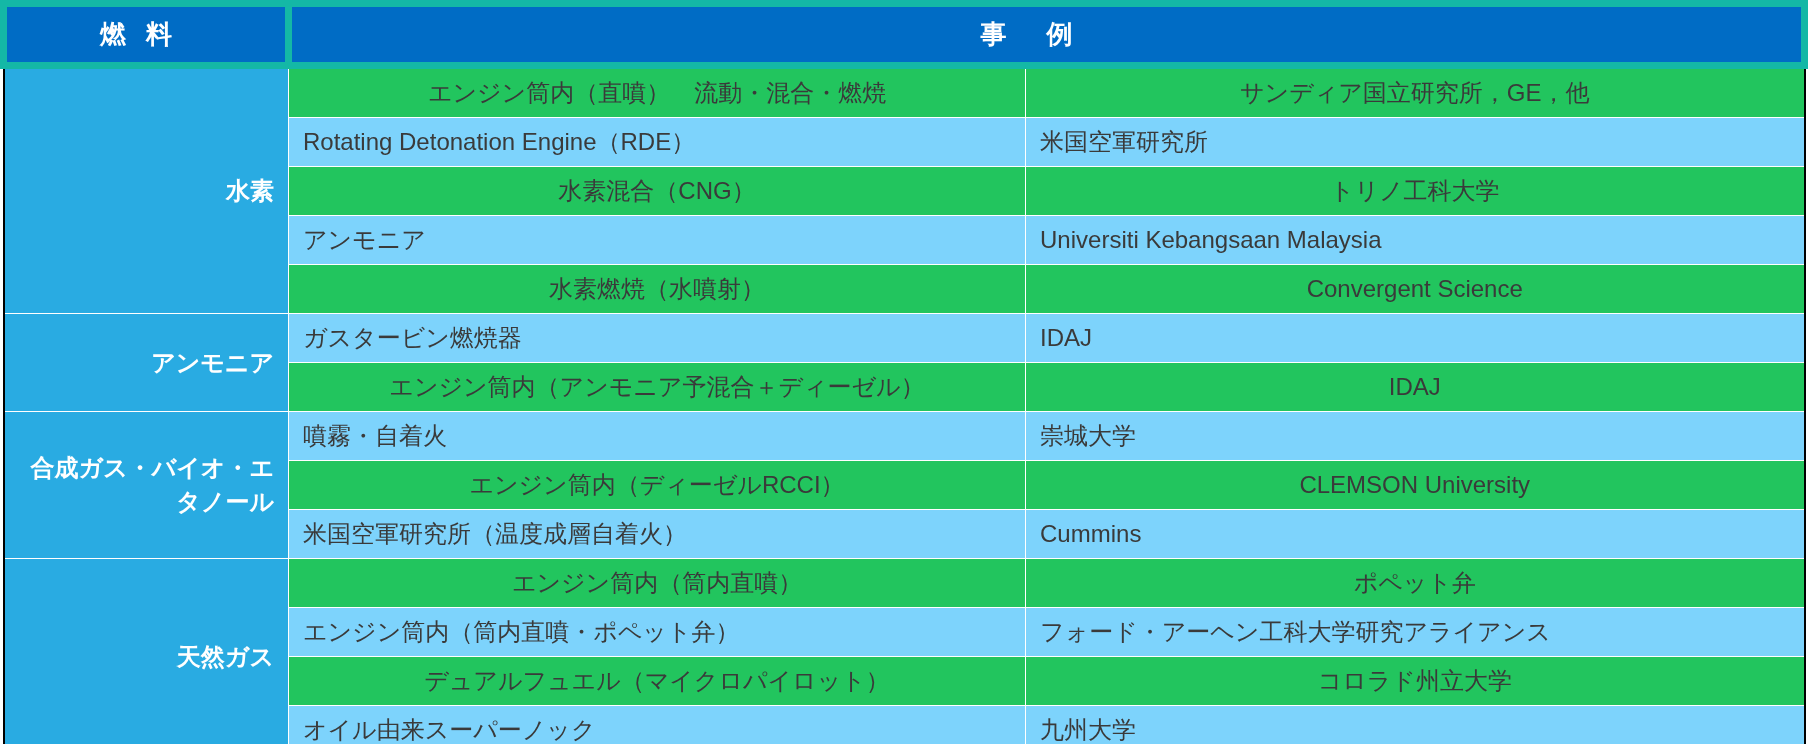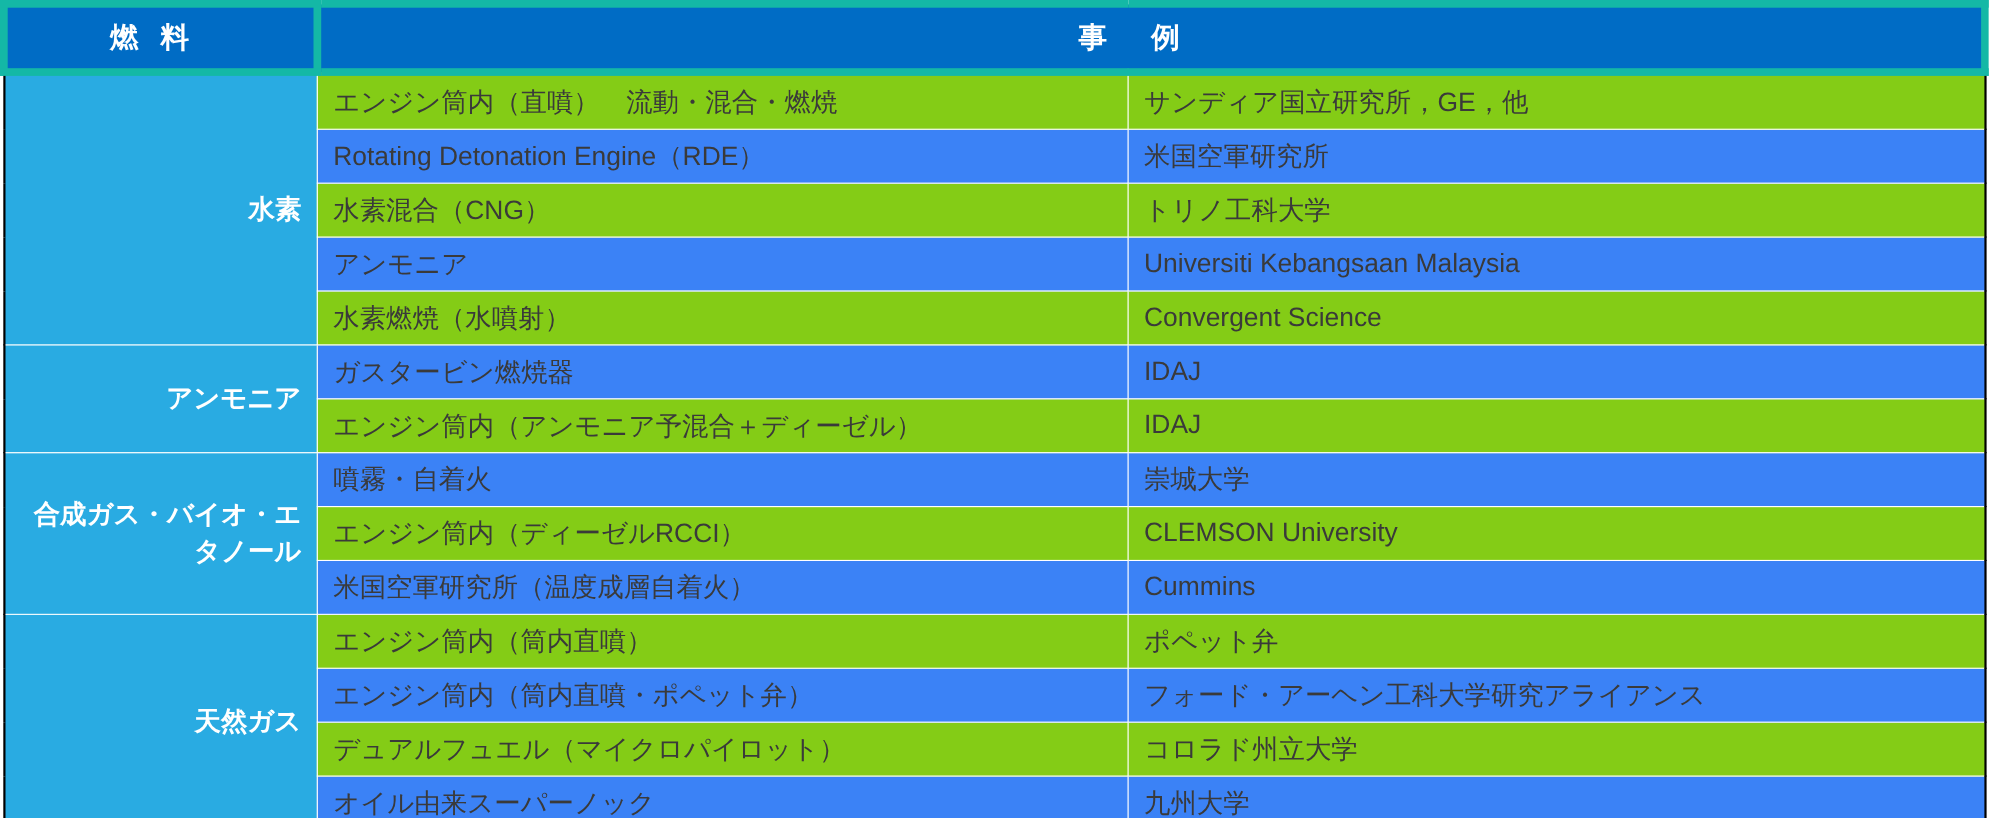--- a/index.html
+++ b/index.html
@@ -50,25 +50,26 @@
       width: 286px;
     }
     td.desc-cell {
       width: 740px;
     }
     td.org-cell {
       width: 782px;
     }
     tr.light td.desc-cell,
     tr.light td.org-cell {
-      background: #84cc16;
+      background: #22c55e;
+      text-align: center;
     }
     tr.dark td.desc-cell,
     tr.dark td.org-cell {
-      background: #3b82f6;
+      background: #7dd3fc;
     }
   </style>
 </head>
 <body>
 
 <table>
   <thead>
     <tr>
       <th class="header-fuel">燃料</th>
       <th class="header-example" colspan="2">事例</th>

